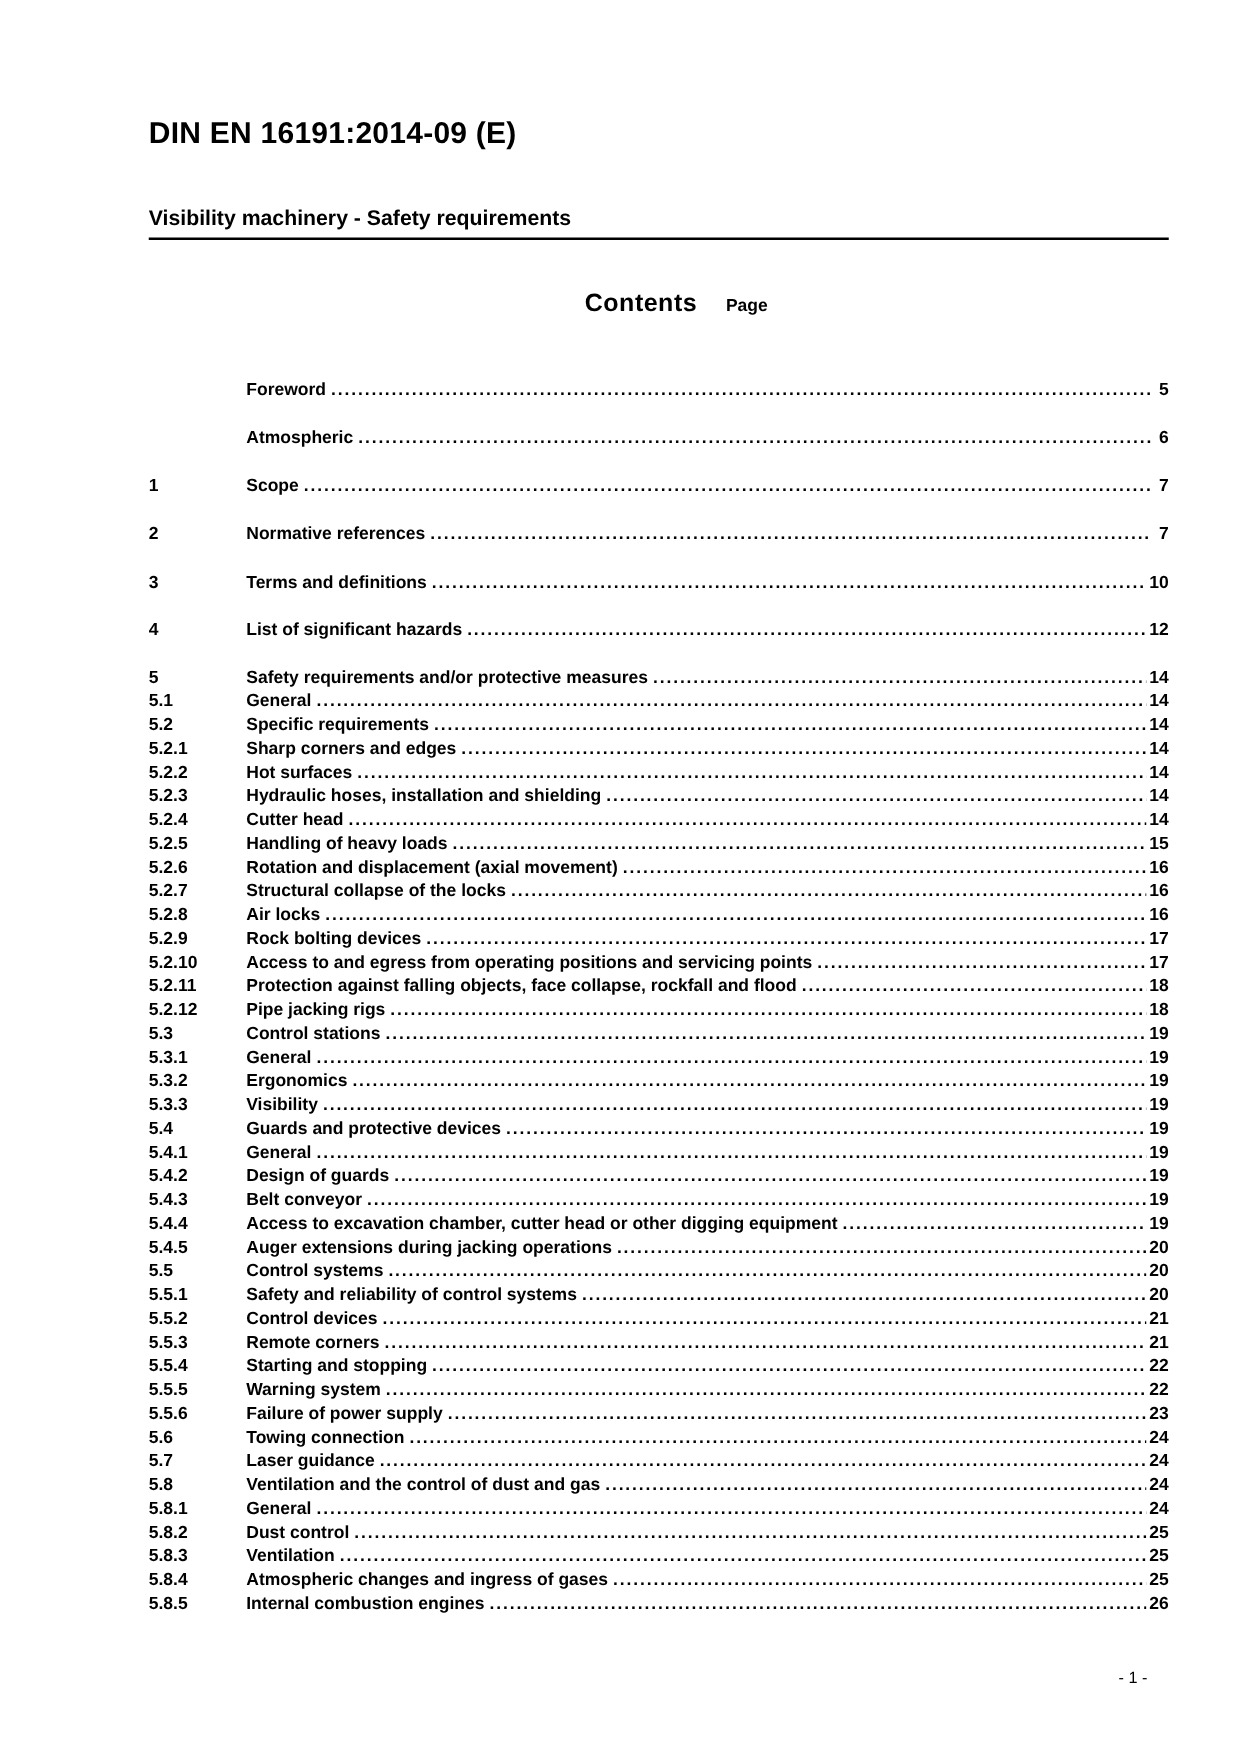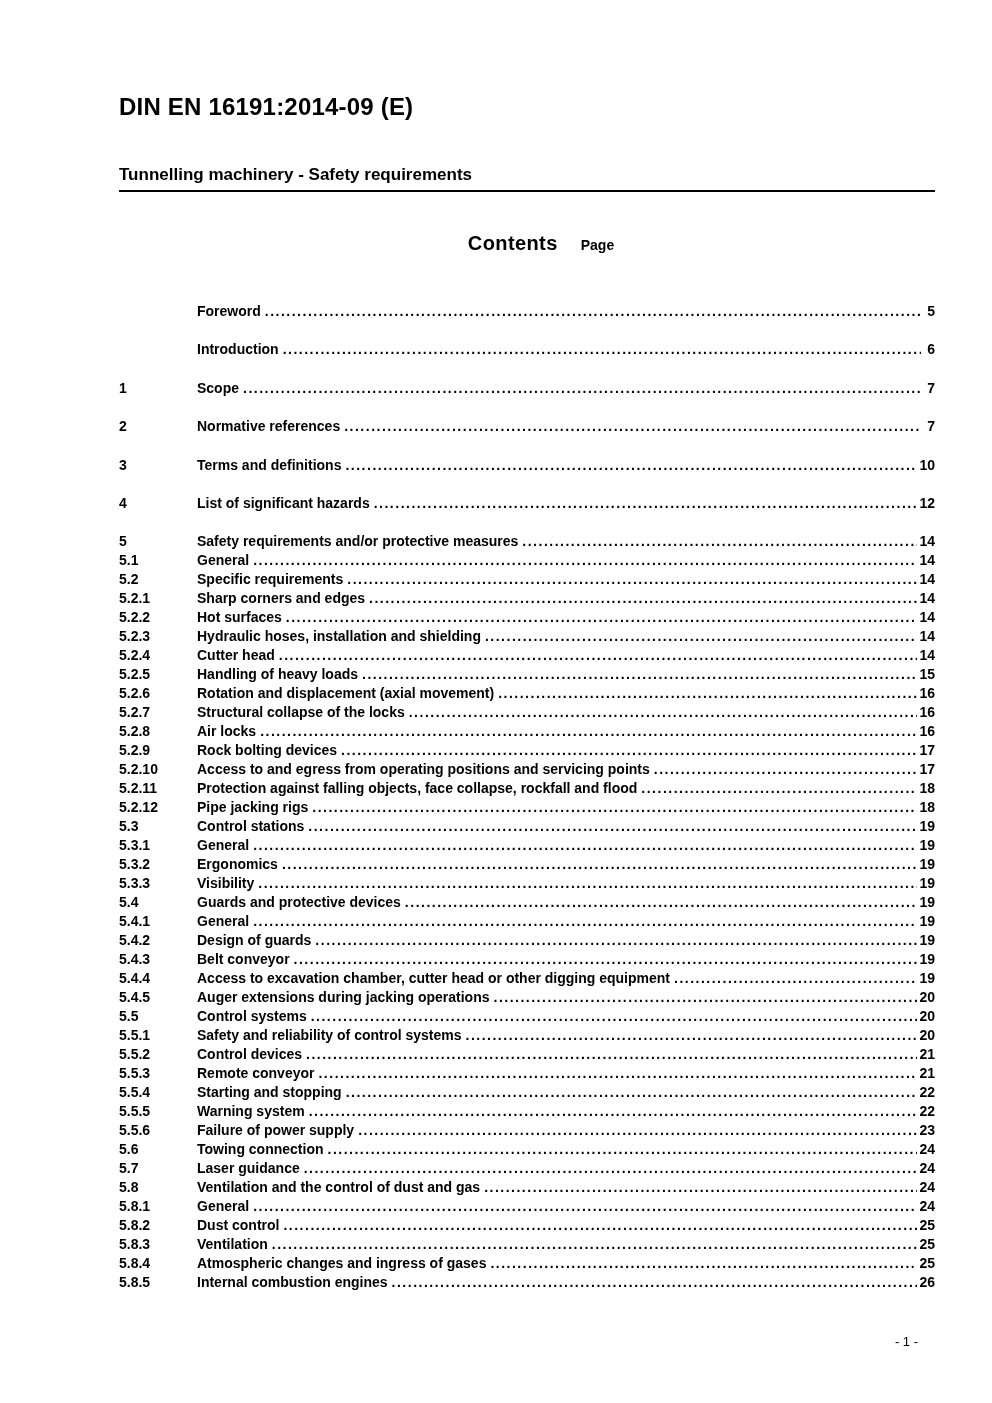--- a/index.html
+++ b/index.html
@@ -98,39 +98,39 @@
   }
 </style>
 </head>
 <body>
 
 <div class="page">
 
   <div class="doc-id">DIN EN 16191:2014-09 (E)</div>
 
   <div class="subtitle-wrap">
-    <div class="doc-subtitle">Tunnelling machinery - Safety requirements</div>
+    <div class="doc-subtitle">Visibility machinery - Safety requirements</div>
   </div>
 
   <div class="contents-header">
     <span class="contents-title">Contents</span>
     <span class="page-label">Page</span>
   </div>
 
   <div class="toc">
   <div class="toc-row">
     <span class="num"></span>
     <span class="title">Foreword</span>
     <span class="dots"></span>
     <span class="pageno">5</span>
   </div>
 
   <div class="toc-row gap">
     <span class="num"></span>
-    <span class="title">Introduction</span>
+    <span class="title">Atmospheric</span>
     <span class="dots"></span>
     <span class="pageno">6</span>
   </div>
 
   <div class="toc-row gap">
     <span class="num">1</span>
     <span class="title">Scope</span>
     <span class="dots"></span>
     <span class="pageno">7</span>
   </div>
@@ -347,21 +347,21 @@
 
   <div class="toc-row">
     <span class="num">5.5.2</span>
     <span class="title">Control devices</span>
     <span class="dots"></span>
     <span class="pageno">21</span>
   </div>
 
   <div class="toc-row">
     <span class="num">5.5.3</span>
-    <span class="title">Remote conveyor</span>
+    <span class="title">Remote corners</span>
     <span class="dots"></span>
     <span class="pageno">21</span>
   </div>
 
   <div class="toc-row">
     <span class="num">5.5.4</span>
     <span class="title">Starting and stopping</span>
     <span class="dots"></span>
     <span class="pageno">22</span>
   </div>

